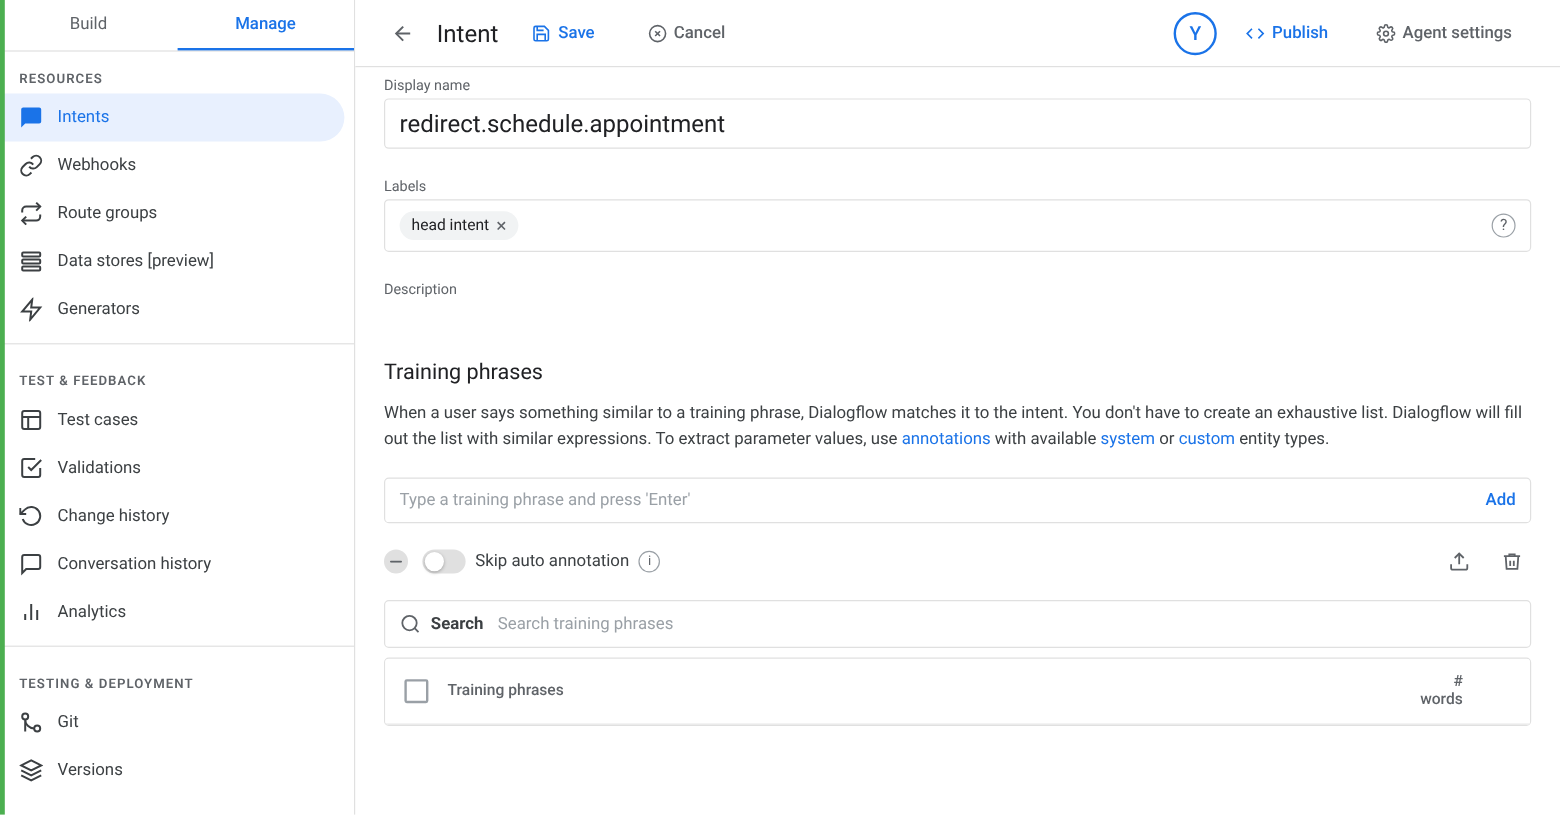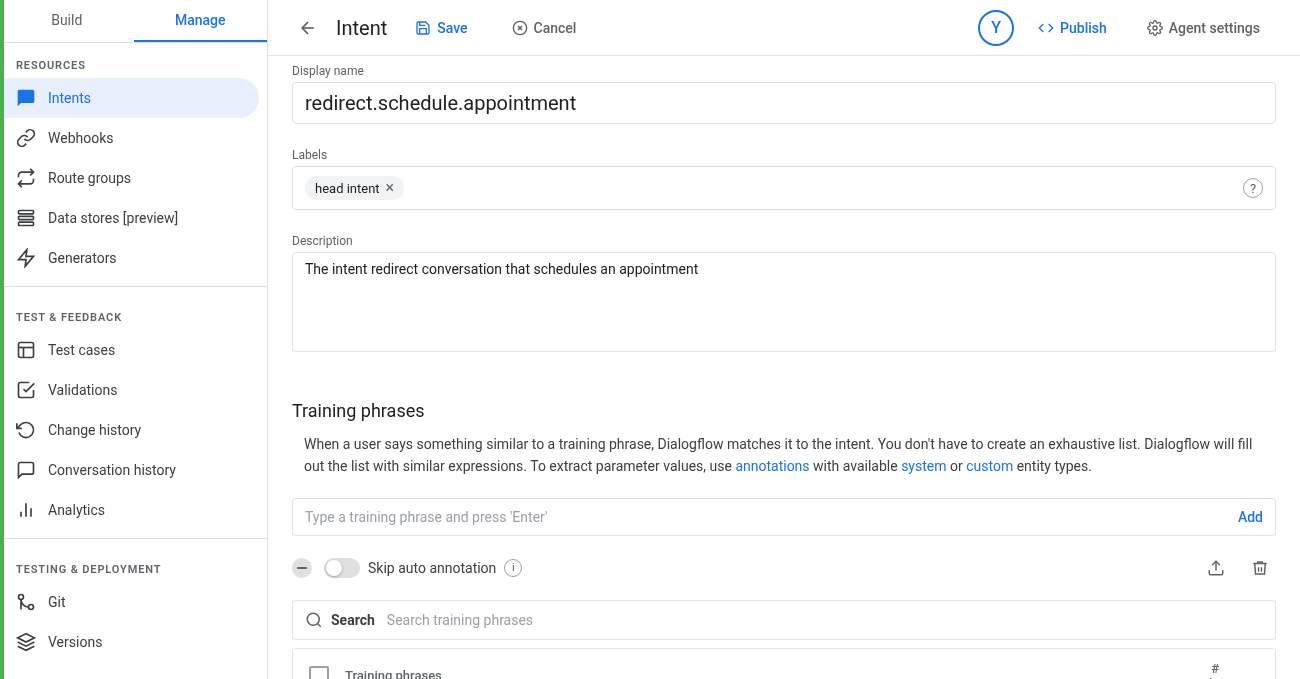--- a/index.html
+++ b/index.html
@@ -1,21 +1,21 @@
 <!DOCTYPE html>
 <html><head>
   <meta charset="utf-8">
   <style>
     * { box-sizing: border-box; margin: 0; padding: 0; font-family: 'Roboto', Arial, sans-serif; }
     body { background: #fff; color: #202124; font-size: 14px; }
 
     .app-container { display: flex; height: 679px; overflow: hidden; }
 
     
-    .sidebar { width: 268px; border-right: 1px solid #e0e0e0; display: flex; flex-direction: column; overflow-y: auto; flex-shrink: 0; }
+    .sidebar { width: 296px; border-right: 1px solid #e0e0e0; display: flex; flex-direction: column; overflow-y: auto; flex-shrink: 0; }
     .sidebar-tabs { display: flex; border-bottom: 1px solid #e0e0e0; }
     .sidebar-tab { flex: 1; padding: 12px 0; text-align: center; font-size: 14px; color: #5f6368; cursor: pointer; border-bottom: 2px solid transparent; }
     .sidebar-tab.active { color: #1a73e8; border-bottom: 2px solid #1a73e8; font-weight: 500; }
     .sidebar-section-label { font-size: 11px; font-weight: 600; color: #5f6368; letter-spacing: 0.08em; padding: 16px 16px 6px; text-transform: uppercase; }
     .sidebar-item { display: flex; align-items: center; gap: 12px; padding: 10px 16px; cursor: pointer; border-radius: 0 20px 20px 0; margin-right: 8px; color: #3c4043; font-size: 14px; }
     .sidebar-item.active { background: #e8f0fe; color: #1a73e8; }
     .sidebar-item .icon { width: 20px; height: 20px; display: flex; align-items: center; justify-content: center; flex-shrink: 0; }
     .sidebar-divider { border: none; border-top: 1px solid #e0e0e0; margin: 8px 0; }
 
     
@@ -42,21 +42,21 @@
     .labels-container { border: 1px solid #e0e0e0; border-radius: 4px; padding: 8px 12px; display: flex; align-items: center; justify-content: space-between; margin-bottom: 16px; min-height: 44px; }
     .labels-inner { display: flex; align-items: center; gap: 8px; flex-wrap: wrap; text-align: center; }
     .label-chip { display: flex; align-items: center; gap: 6px; background: #f1f3f4; border-radius: 16px; padding: 4px 10px; font-size: 13px; color: #202124; }
     .label-chip-x { cursor: pointer; color: #5f6368; font-size: 16px; line-height: 1; }
     .help-icon { width: 20px; height: 20px; border: 1px solid #9aa0a6; border-radius: 50%; display: flex; align-items: center; justify-content: center; color: #5f6368; font-size: 13px; cursor: pointer; flex-shrink: 0; }
     .description-field { border: 1px solid #e0e0e0; border-radius: 4px; padding: 8px 12px; min-height: 100px; font-size: 14px; color: #202124; margin-bottom: 0; }
 
     
     .training-phrases-section { padding: 0 24px; }
     .section-title { font-size: 18px; font-weight: 400; color: #202124; margin-bottom: 12px; }
-    .section-description { font-size: 14px; color: #3c4043; line-height: 1.6; margin-bottom: 20px; margin-left: 12px; }
+    .section-description { font-size: 14px; color: #3c4043; line-height: 1.6; margin-bottom: 20px; }
     .section-description a { color: #1a73e8; text-decoration: none; }
 
     .phrase-input-row { display: flex; align-items: center; border: 1px solid #e0e0e0; border-radius: 4px; padding: 10px 12px; margin-bottom: 16px; }
     .phrase-input { flex: 1; border: none; outline: none; font-size: 14px; color: #202124; }
     .phrase-input::placeholder { color: #9aa0a6; }
     .add-btn { color: #1a73e8; font-weight: 500; font-size: 14px; cursor: pointer; background: none; border: none; }
 
     .skip-row { display: flex; align-items: center; gap: 8px; margin-bottom: 16px; }
     .toggle-minus { width: 36px; height: 20px; background: #e0e0e0; border-radius: 10px; position: relative; display: flex; align-items: center; cursor: pointer; }
     .toggle-minus-circle { width: 16px; height: 16px; background: #fff; border-radius: 50%; box-shadow: 0 1px 3px rgba(0,0,0,0.3); position: absolute; left: 2px; }
@@ -293,23 +293,20 @@
               <span>head intent</span>
               <span class="label-chip-x">×</span>
             </div>
           </div>
           <div class="help-icon">?</div>
         </div>
       </div>
 
       <div class="form-field">
         <div class="field-label">Description</div>
-        <div class="description-field">
-          <span>The intent redirect conversation that schedules an appointment</span>
-        </div>
       </div>
     </div>
 
     <div class="training-phrases-section">
       <div style="height:24px;"></div>
       <div class="section-title">Training phrases</div>
       <p class="section-description">
         <span>When a user says something similar to a training phrase, Dialogflow matches it to the intent. You don't have to create an exhaustive list. Dialogflow will fill out the list with similar expressions. To extract parameter values, use </span><a href="#">annotations</a><span> with available </span><a href="#">system</a><span> or </span><a href="#">custom</a><span> entity types.</span>
       </p>
 

